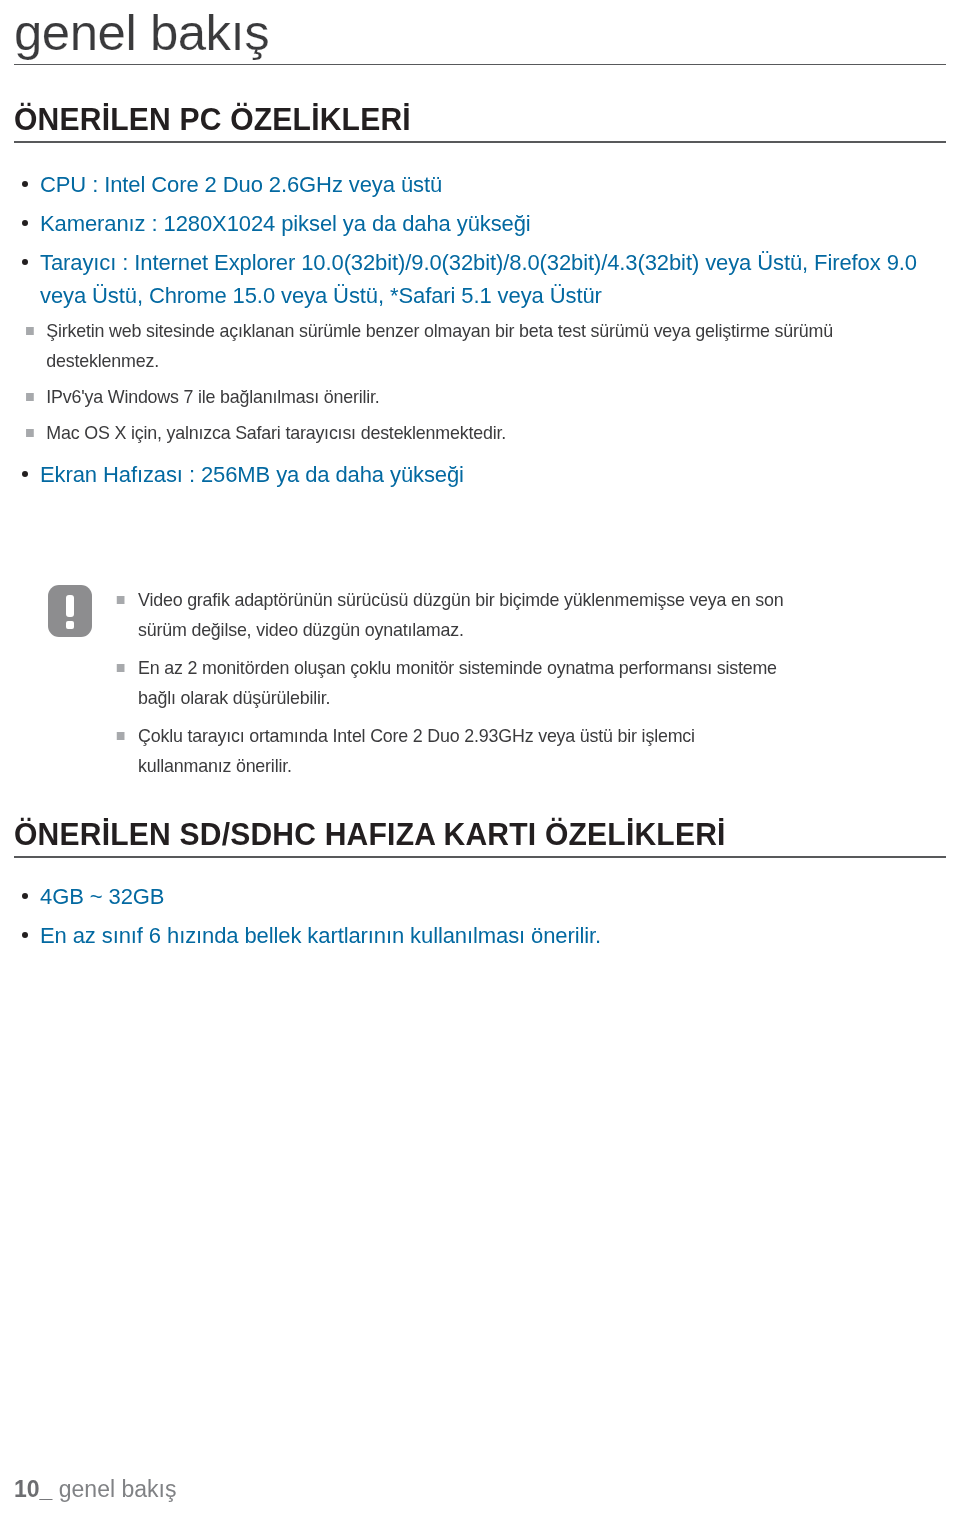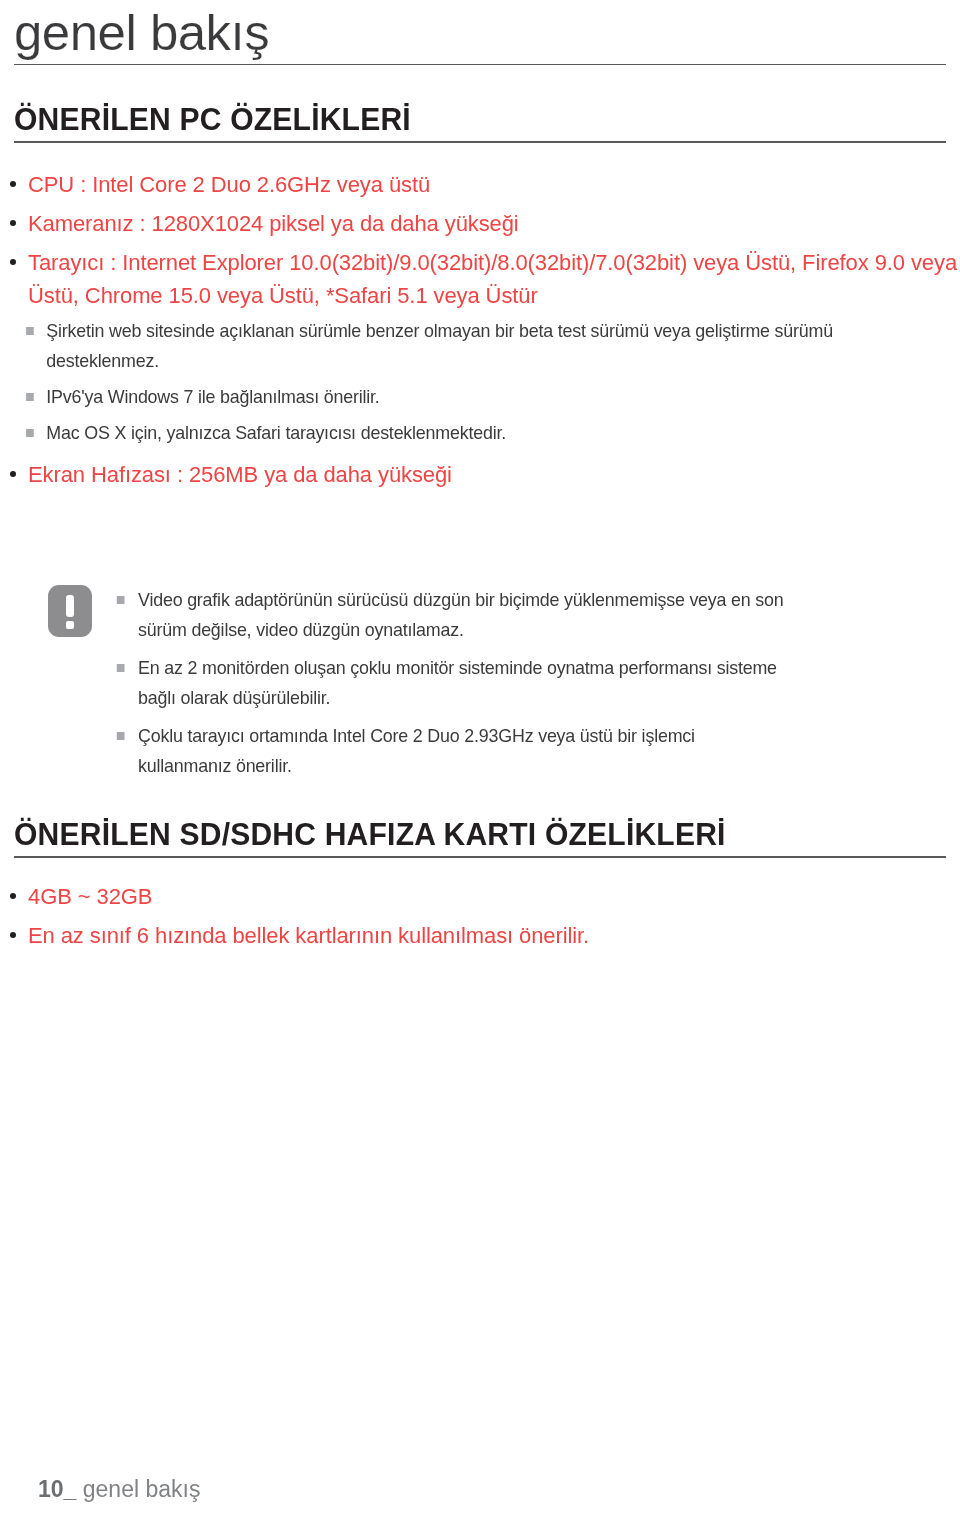--- a/index.html
+++ b/index.html
@@ -78,25 +78,25 @@
     position: absolute;
     left: 0;
     width: 960px;
   }
   #list-pc { top: 168px; }
   #list-sd { top: 880px; }
 
   .li-main {
     position: relative;
     padding-left: 28px;
-    margin: 0 0 6px 0;
+    margin: 0 0 6px 12px;
     font-size: 22px;
     font-weight: 300;
     line-height: 33px;
-    color: #ef4444;
+    color: #0369a1;
     letter-spacing: -0.1px;
   }
   .li-main::before {
     content: "";
     position: absolute;
     left: 10px;
     top: 13px;
     width: 6px;
     height: 6px;
     border-radius: 50%;
@@ -194,42 +194,41 @@
   
   .footer {
     position: absolute;
     left: 14px;
     top: 1478px;
     font-size: 23px;
     font-weight: 300;
     color: #808285;
     letter-spacing: 0px;
     line-height: 1;
-    margin-left: 24px;
   }
   .footer .pageno {
     font-weight: bold;
     color: #6d6e71;
   }
 </style>
 </head>
 <body>
 
 <div class="page">
 
   <div class="running-head">genel bakış</div>
   <div class="rule-head"></div>
 
   <div class="section-heading" id="heading-pc">ÖNERİLEN PC ÖZELİKLERİ</div>
   <div class="rule-section" id="rule-pc"></div>
 
   <div class="bullet-list" id="list-pc">
     <div class="li-main">CPU : Intel Core 2 Duo 2.6GHz veya üstü</div>
     <div class="li-main">Kameranız : 1280X1024 piksel ya da daha yükseği</div>
-    <div class="li-main tight">Tarayıcı : Internet Explorer 10.0(32bit)/9.0(32bit)/8.0(32bit)/7.0(32bit) veya Üstü, Firefox 9.0 veya Üstü, Chrome 15.0 veya Üstü, *Safari 5.1 veya Üstür</div>
+    <div class="li-main tight">Tarayıcı : Internet Explorer 10.0(32bit)/9.0(32bit)/8.0(32bit)/4.3(32bit) veya Üstü, Firefox 9.0 veya Üstü, Chrome 15.0 veya Üstü, *Safari 5.1 veya Üstür</div>
 
     <div class="sub-group">
       <div class="li-sub">Şirketin web sitesinde açıklanan sürümle benzer olmayan bir beta test sürümü veya geliştirme sürümü desteklenmez.</div>
       <div class="li-sub">IPv6'ya Windows 7 ile bağlanılması önerilir.</div>
       <div class="li-sub">Mac OS X için, yalnızca Safari tarayıcısı desteklenmektedir.</div>
     </div>
 
     <div class="li-main">Ekran Hafızası : 256MB ya da daha yükseği</div>
   </div>
 

